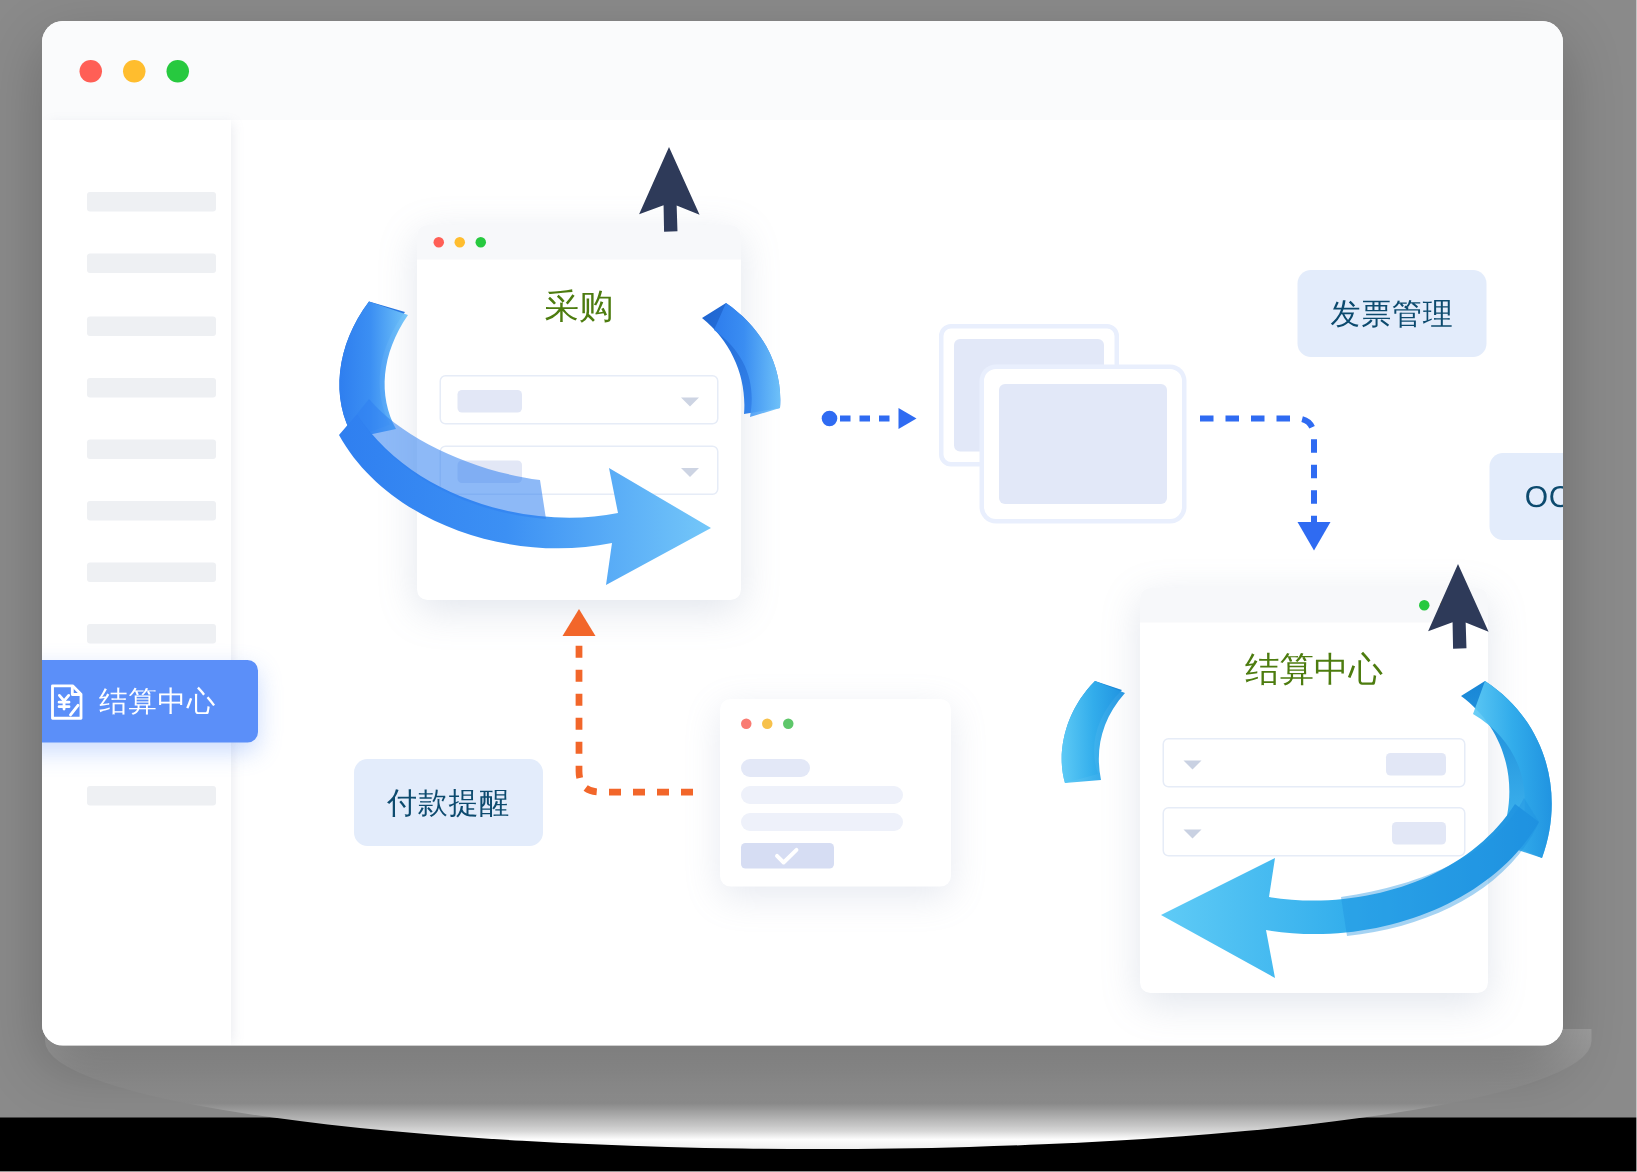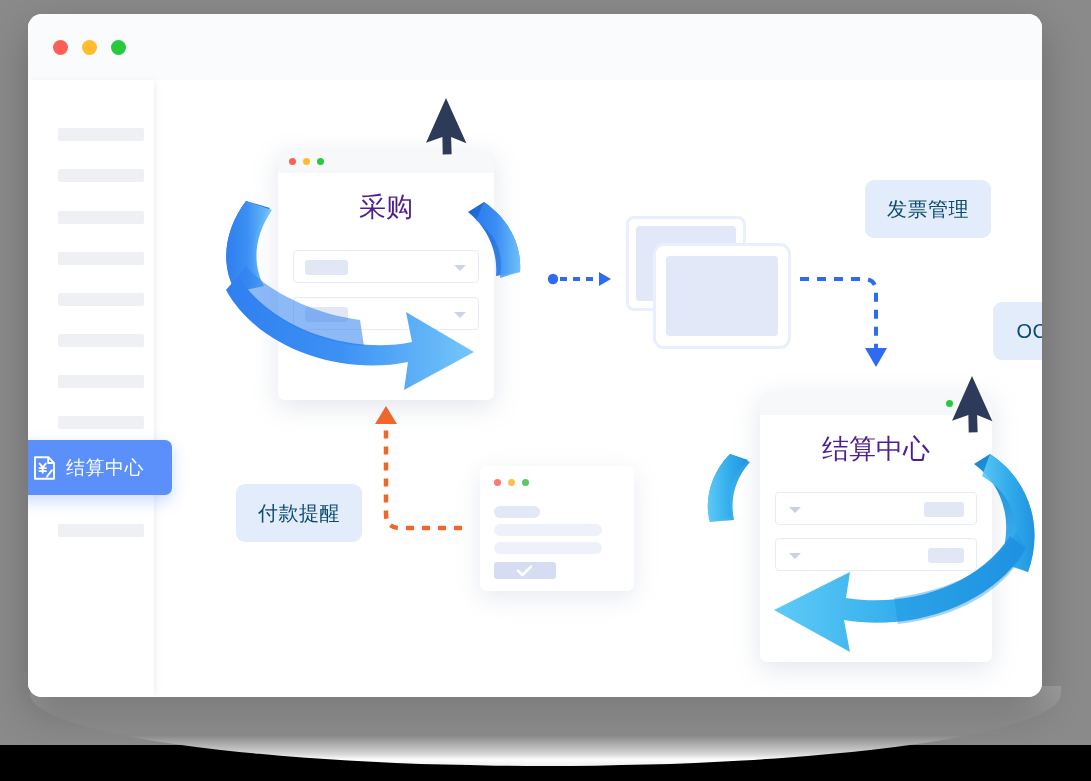--- a/index.html
+++ b/index.html
@@ -74,21 +74,21 @@
     position: absolute; left: 126px; top: 66px; width: 888px; height: 617px;
     background: #ffffff; overflow: visible;
   }
 
   
   .mock-window { position: absolute; background: #fff; border-radius: 7px;
     box-shadow: 0 7px 26px rgba(125,140,175,0.22); }
   .mock-titlebar { height: 23px; background: #f7f8fa; border-radius: 7px 7px 0 0;
     position: relative; }
   .mini-dot { position: absolute; top: 8px; width: 7px; height: 7px; border-radius: 50%; }
-  .mock-title { text-align: center; font-size: 27px; color: #4c1d95; margin-top: 16px; }
+  .mock-title { text-align: center; font-size: 23px; color: #4d7c0f; margin-top: 16px; }
   .mock-field { position: absolute; left: 15px; height: 33px; border: 1px solid #e6ecf7;
     border-radius: 4px; background: #fff; }
   .field-chip { position: absolute; top: 9px; width: 43px; height: 15px;
     background: #e2e7f6; border-radius: 3px; }
   .field-caret { position: absolute; top: 14px; width: 0; height: 0;
     border-left: 6px solid transparent; border-right: 6px solid transparent;
     border-top: 6px solid #cdd4e3; }
 
   
   #win-purchase { left: 124px; top: 70px; width: 216px; height: 250px; }
@@ -128,21 +128,21 @@
   .doc-inner { position: absolute; inset: 7px; background: #e2e8f8; border-radius: 4px; }
   #doc-back { left: 0; top: 0; width: 120px; height: 95px; }
   #doc-front { left: 30px; top: 30px; width: 132px; height: 100px;
     border-color: #fff; box-shadow: 0 0 0 3px #e9effd; }
 
   
   .pill { position: absolute; background: #e3ecfb; color: #0c4a6e;
     font-size: 20px; display: flex; align-items: center; justify-content: center;
     border-radius: 9px; letter-spacing: 0.5px; }
   #pill-invoice { left: 711px; top: 100px; width: 126px; height: 58px; }
-  #pill-payment { left: 82px; top: 404px; width: 126px; height: 58px; }
+  #pill-payment { left: 82px; top: 426px; width: 126px; height: 58px; }
   #pill-ocr { left: 839px; top: 222px; width: 134px; height: 58px;
     border-radius: 9px 0 0 9px; }
 
   
   .overlay { position: absolute; left: 0; top: 0; width: 888px; height: 617px;
     pointer-events: none; }
   #overlay-arrows { z-index: 5; }
   #overlay-ribbons { z-index: 4; }
   #overlay-cursors { z-index: 9; }
 </style>

